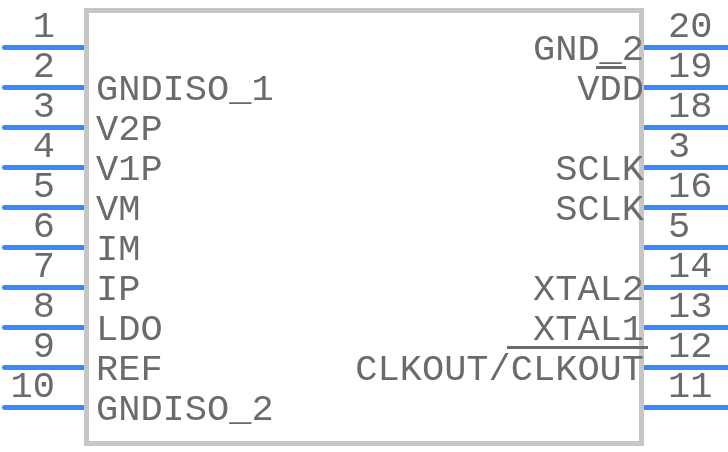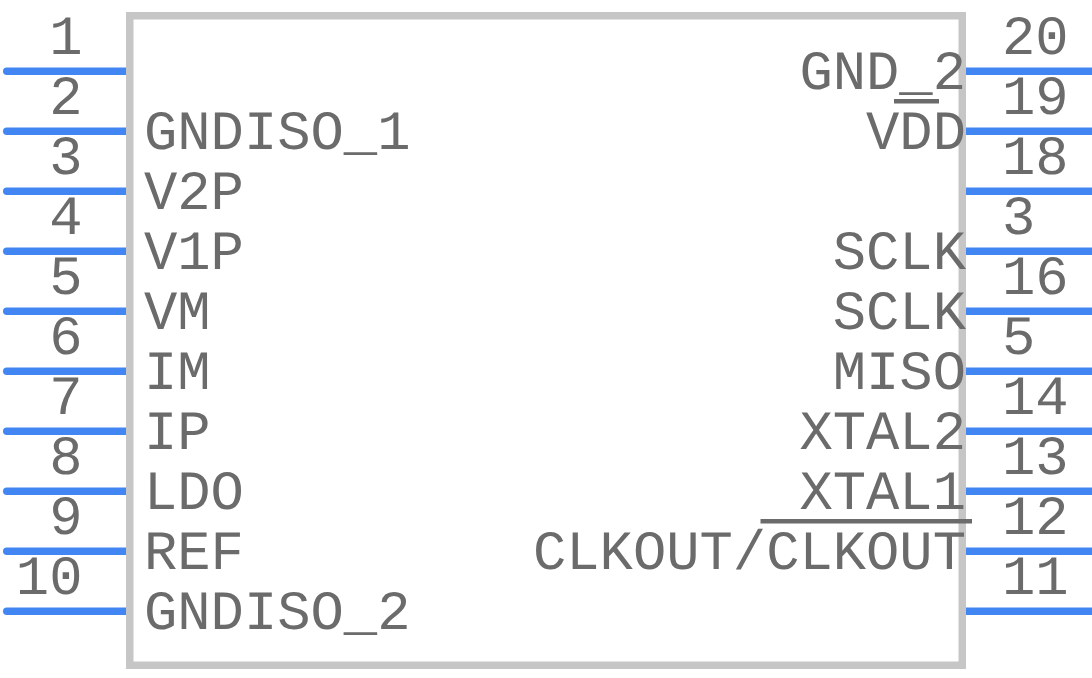--- a/index.html
+++ b/index.html
@@ -135,21 +135,20 @@
   <span class="lbl lbl-r"><span>SCLK</span><span></span></span>
 </div>
 <div class="pin" style="--i:4">
   <span class="num num-r">16</span>
   <span class="wire wire-r"></span>
   <span class="lbl lbl-r"><span>SCLK</span><span></span></span>
 </div>
 <div class="pin" style="--i:5">
   <span class="num num-r">5</span>
   <span class="wire wire-r"></span>
-  <span class="lbl lbl-r"><span>MISO</span><span></span></span>
 </div>
 <div class="pin" style="--i:6">
   <span class="num num-r">14</span>
   <span class="wire wire-r"></span>
   <span class="lbl lbl-r"><span>XTAL2</span><span></span></span>
 </div>
 <div class="pin" style="--i:7">
   <span class="num num-r">13</span>
   <span class="wire wire-r"></span>
   <span class="lbl lbl-r"><span>XTAL1</span><span></span></span>

